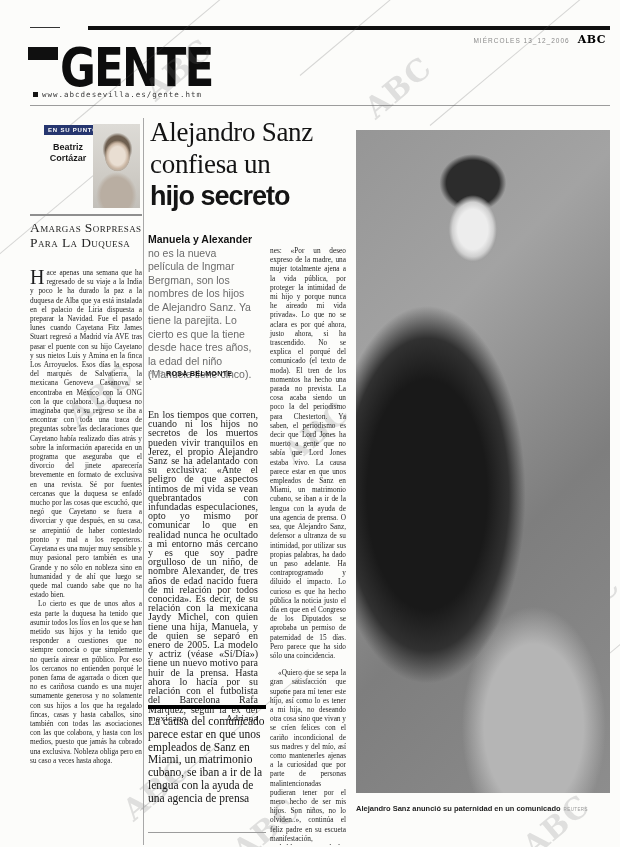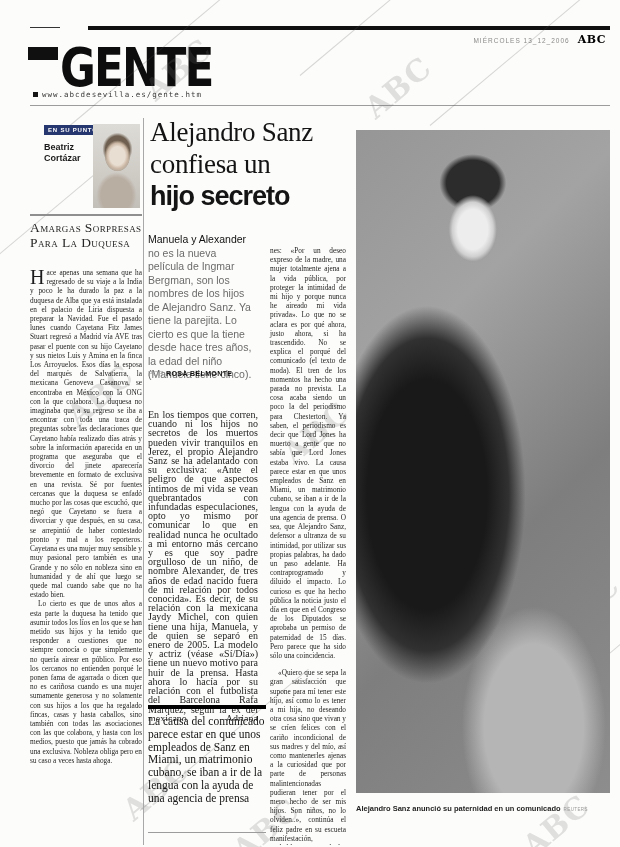--- a/index.html
+++ b/index.html
@@ -27,21 +27,21 @@
       color:rgba(110,110,110,.20);transform:rotate(-40deg);letter-spacing:1px;pointer-events:none;}
   .wline{position:absolute;height:1px;background:rgba(80,80,80,.22);transform:rotate(-40deg);
          transform-origin:left center;pointer-events:none;}
 
   
   .op-box{position:absolute;left:30px;top:120px;width:112px;height:92px;}
   .kicker{position:absolute;left:14px;top:5px;background:#26366f;color:#fff;
           font-family:"Liberation Sans",sans-serif;font-weight:700;font-size:6px;
           letter-spacing:.8px;padding:2px 4px;}
   .author{position:absolute;left:14px;top:22px;width:48px;font-family:"Liberation Sans",sans-serif;
-          font-weight:700;font-size:9px;line-height:10.5px;color:#1a1a1a;}
+          font-weight:700;font-size:9px;line-height:10.5px;color:#1a1a1a;text-align:center;}
   .op-photo{position:absolute;right:2px;top:4px;width:47px;height:84px;
      background:
        radial-gradient(ellipse 14px 17px at 52% 38%, #e9ded2 0 55%, #cbb7a4 75%, rgba(160,140,120,.5) 88%, transparent 92%),
        radial-gradient(ellipse 20px 22px at 52% 30%, #6e5f50 0 60%, transparent 75%),
        radial-gradient(ellipse 26px 30px at 50% 85%, #b9aea2 0 60%, transparent 78%),
        linear-gradient(180deg,#dddbd6 0%,#cfccc6 60%,#c2bfb9 100%);}
   .op-rule{position:absolute;left:30px;top:214px;width:112px;border-top:2.5px solid #8f8f8f;}
   .op-title{position:absolute;left:30px;top:221px;width:112px;font-variant:small-caps;
             font-size:13.5px;line-height:14.5px;letter-spacing:.4px;color:#262626;}
   .op-body{position:absolute;left:30px;top:268px;width:112px;height:532px;overflow:hidden;
@@ -53,21 +53,21 @@
 
   .vdiv{position:absolute;left:143px;top:118px;height:727px;border-left:1px solid #a8a8a8;}
 
   
   .headline{position:absolute;left:150px;top:116px;width:245px;}
   .hl-line{font-size:27px;line-height:32px;letter-spacing:-.3px;color:#141414;}
   .hl-bold{font-family:"Liberation Sans",sans-serif;font-weight:700;letter-spacing:-1px;font-size:27px;line-height:33px;}
 
   .standfirst{position:absolute;left:148px;top:233px;width:107px;
               font-family:"Liberation Sans",sans-serif;font-size:10.5px;line-height:13.5px;color:#6b6b6b;}
-  .standfirst .lead{color:#111;font-weight:400;text-align:right;}
+  .standfirst .lead{color:#111;font-weight:700;text-align:right;}
 
   .byline{position:absolute;left:148px;top:370px;font-family:"Liberation Sans",sans-serif;font-size:7px;}
   .byline .pre{color:#9a9a9a;letter-spacing:.3px;}
   .byline .name{font-weight:700;color:#111;letter-spacing:.4px;}
 
   .colA{position:absolute;left:148px;top:410px;width:110px;height:311px;overflow:hidden;
         font-size:10px;line-height:9.2px;text-align:justify;color:#1d1d1d;}
   .colA p{margin:0;}
   .colA p + p{text-indent:8px;}
 

